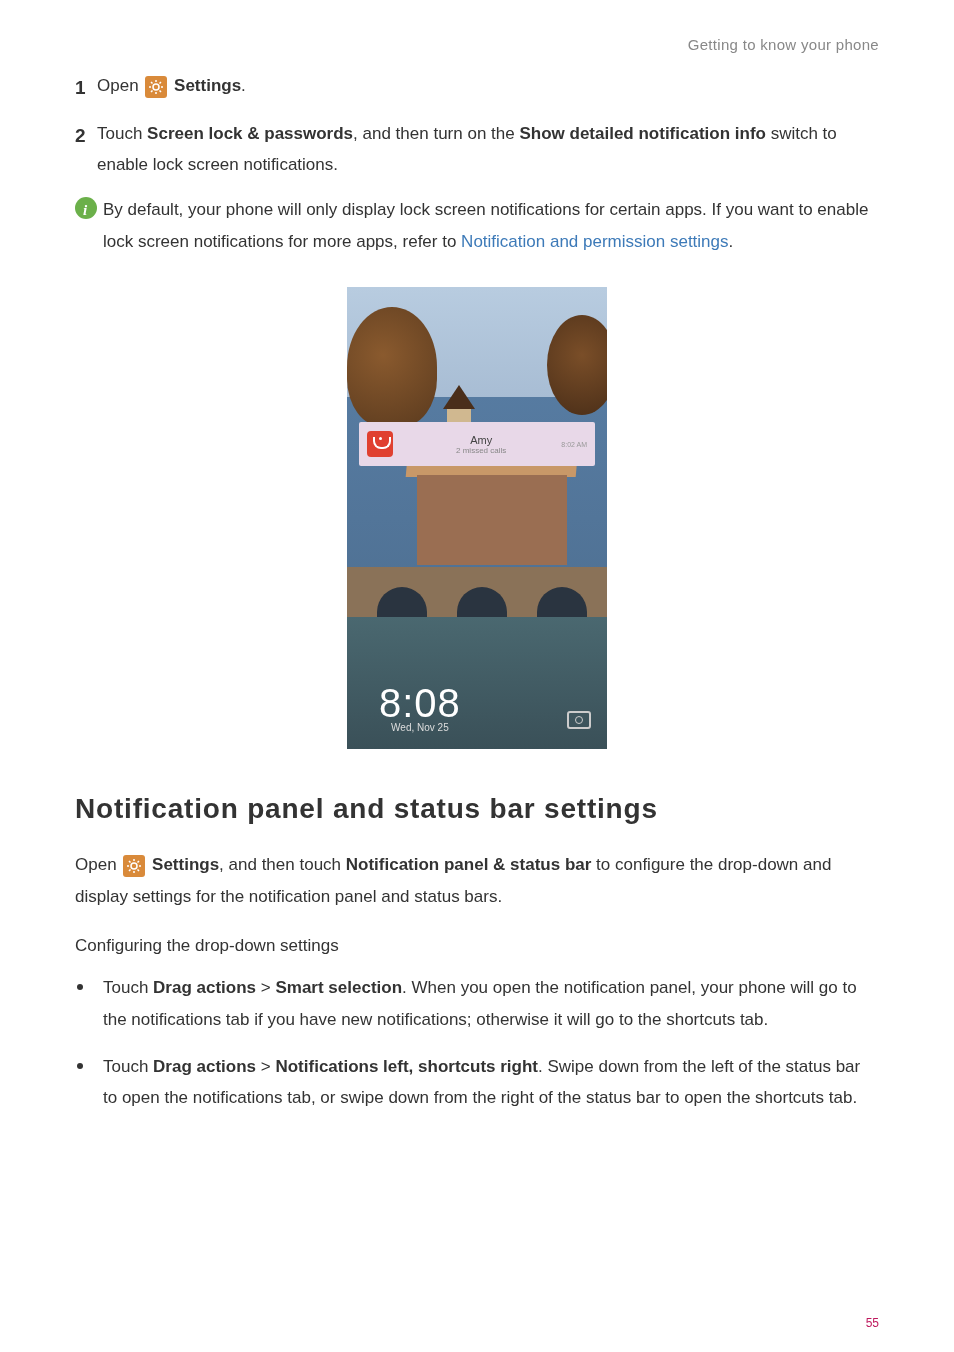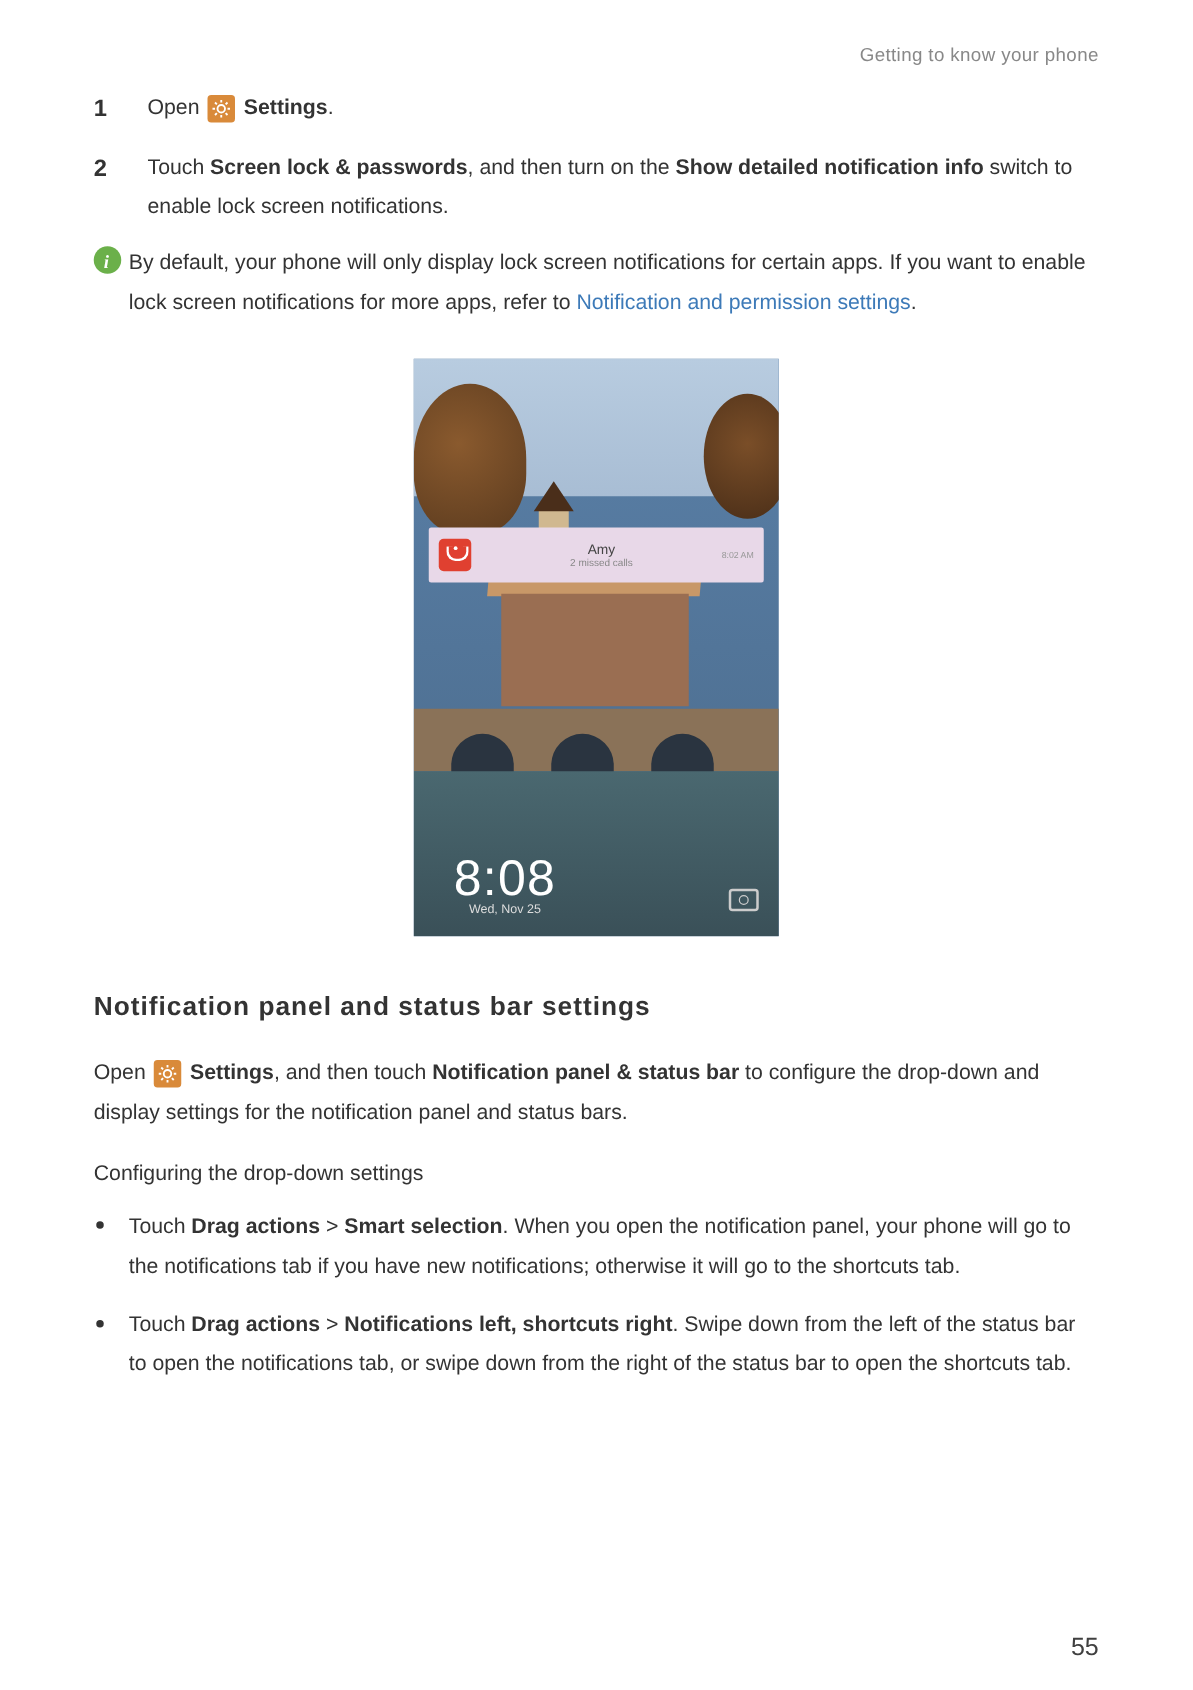--- a/index.html
+++ b/index.html
@@ -31,21 +31,20 @@
     line-height: 1.8;
   }
   .step-num {
     font-weight: bold;
     font-size: 19px;
     width: 22px;
     flex-shrink: 0;
   }
   .step-body {
     flex: 1;
-    margin-left: 21px;
   }
   .gear-icon {
     display: inline-block;
     width: 22px;
     height: 22px;
     background: #d98a3a;
     border-radius: 3px;
     vertical-align: middle;
     position: relative;
     margin: 0 2px;
@@ -90,21 +89,21 @@
     font-size: 17px;
     line-height: 1.85;
     margin-bottom: 20px;
   }
   .screenshot-wrap {
     text-align: center;
     margin: 30px 0 40px 0;
   }
   .phone-shot {
     display: inline-block;
-    width: 292px;
+    width: 260px;
     height: 462px;
     background: linear-gradient(to bottom, #5a80a8 0%, #4a6a8a 100%);
     position: relative;
     overflow: hidden;
     text-decoration: underline;
   }
   .sky {
     position: absolute; top:0; left:0; right:0; height: 110px;
     background: linear-gradient(to bottom, #b8cce0 0%, #a8bdd4 100%);
   }
@@ -141,21 +140,21 @@
   .notif-time { font-size:7px; color:#999;}
   .clock-area {
     position:absolute; bottom: 16px; left: 32px;
   }
   .clock-time { font-size: 40px; font-weight:200; color:#fff; letter-spacing:1px;}
   .clock-date { font-size: 10px; color:#ddd; margin-top:-4px;}
   .cam-icon { position:absolute; bottom:20px; right:16px; width:20px; height:14px; border:2px solid #ccc; border-radius:3px;}
   .cam-icon::after{content:""; position:absolute; top:3px; left:6px; width:6px; height:6px; border:1px solid #ccc; border-radius:50%;}
   
   h2.section {
-    font-size: 21px;
+    font-size: 28px;
     font-weight: bold;
     letter-spacing: 0.8px;
     margin: 30px 0 24px 0;
   }
   h3.sub {
     font-size: 17px;
     font-weight: normal;
     margin: 24px 0 14px 0;
   }
   .bullet {
@@ -168,22 +167,22 @@
     margin-top: 16px;
   }
   .bullet-dot {
     width: 6px; height: 6px; background:#333; border-radius:50%; margin-top:12px; margin-right:14px; flex-shrink:0;
   }
   .bullet-body { flex:1; padding-left: 6px;}
   .page-num {
     position: absolute;
     bottom: 22px;
     right: 75px;
-    font-size: 20px;
-    color: #404040;
+    font-size: 12px;
+    color: #be185d;
   }
 </style>
 </head>
 <body>
 
 <div class="page">
   <div class="header-text">Getting to know your phone</div>
 
   <div class="step">
     <div class="step-num">1</div>

